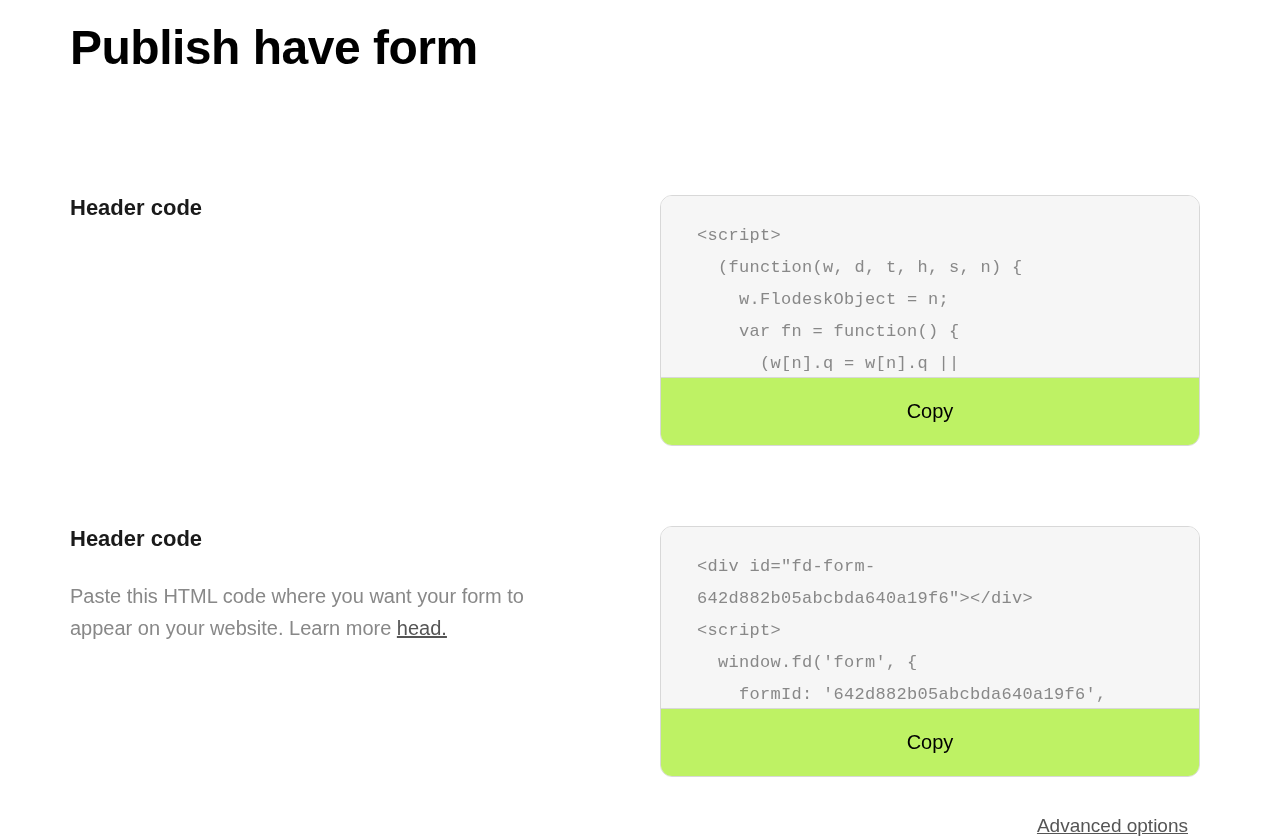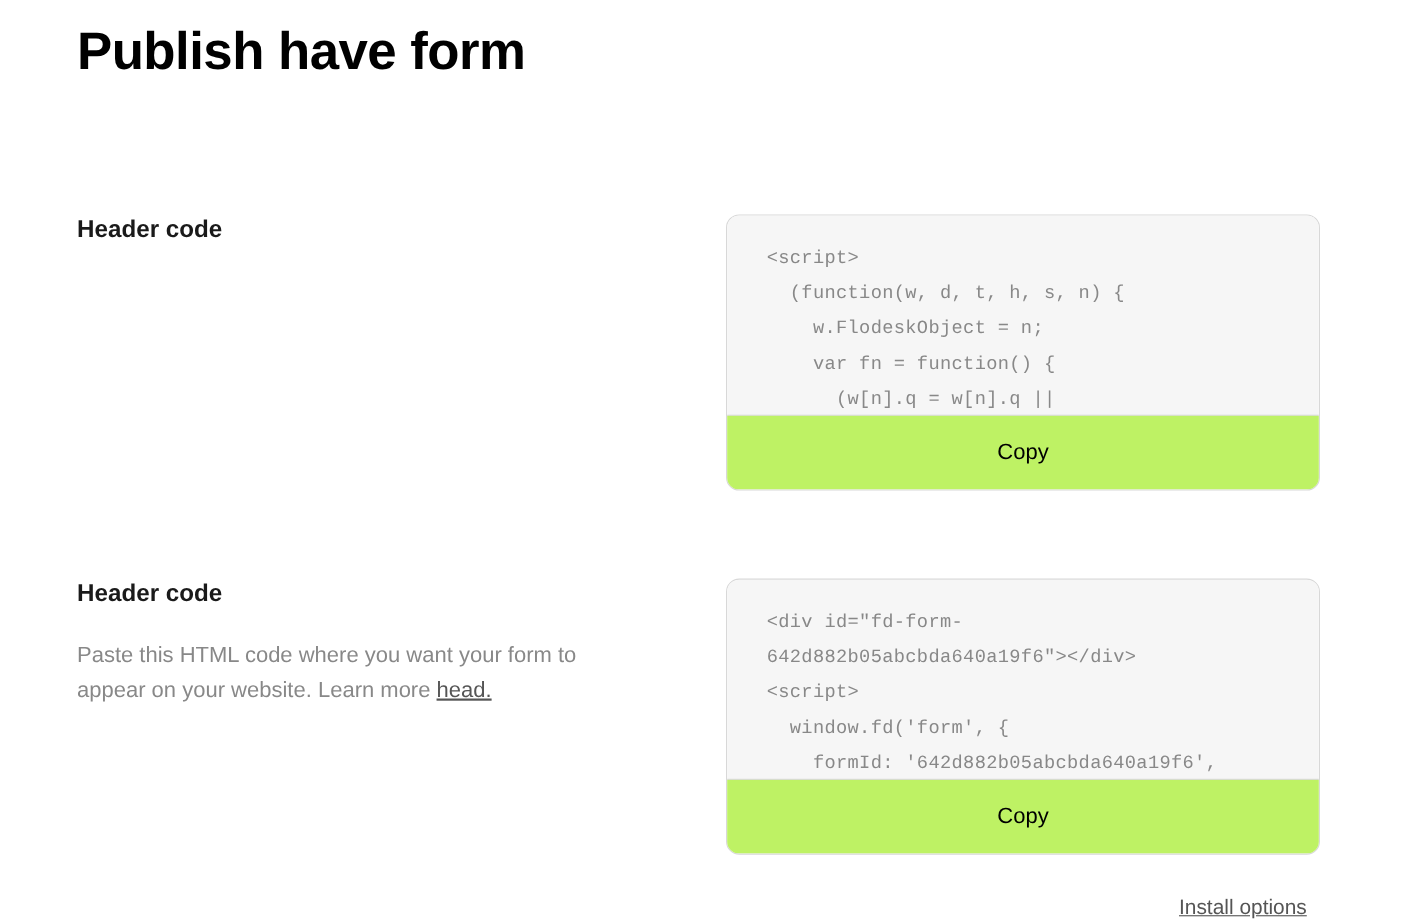--- a/index.html
+++ b/index.html
@@ -121,16 +121,16 @@
   <div class="section-right">
     <div class="code-box">
       <div class="code-content">&lt;div id="fd-form-
 642d882b05abcbda640a19f6"&gt;&lt;/div&gt;
 &lt;script&gt;
   window.fd('form', {
     formId: '642d882b05abcbda640a19f6',</div>
       <button class="copy-btn">Copy</button>
     </div>
     <div class="advanced-link">
-      <a href="#">Install options</a>
+      <a href="#">Advanced options</a>
     </div>
   </div>
 </div>
 
 </body></html>

